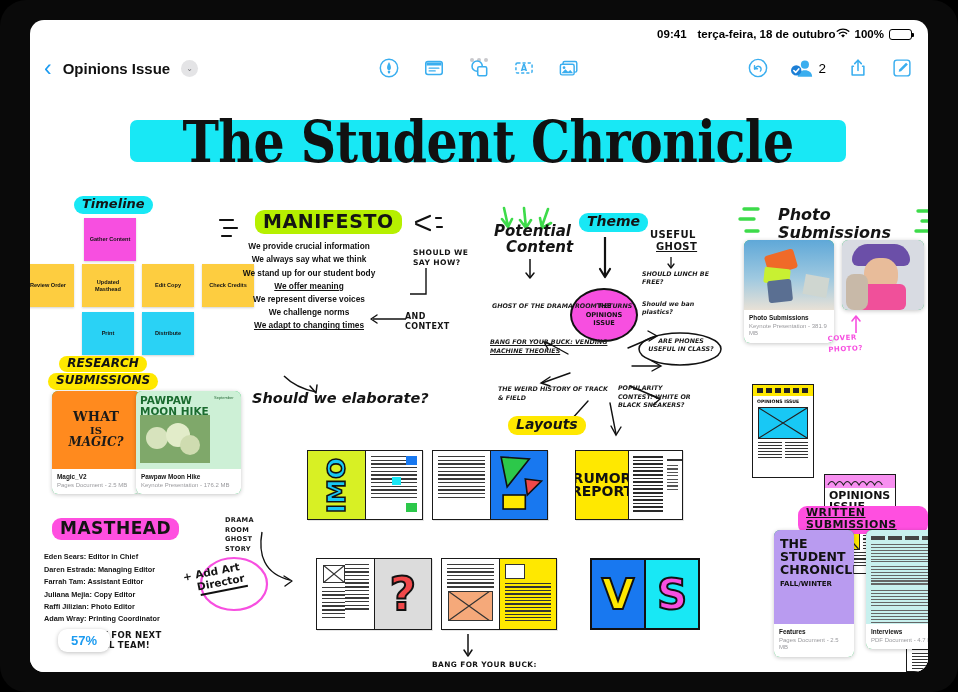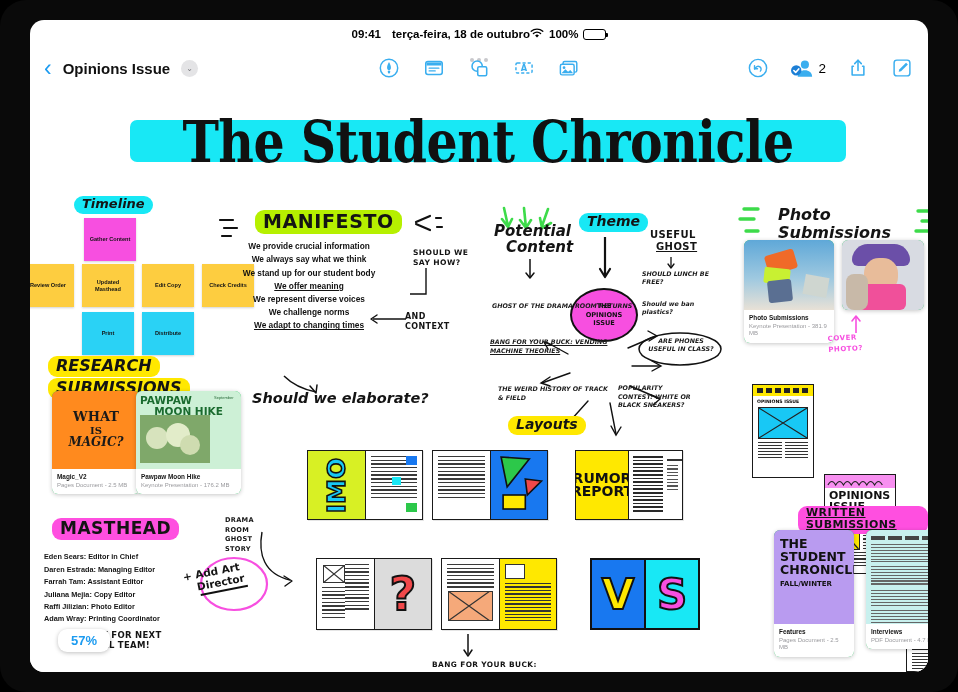--- a/index.html
+++ b/index.html
@@ -16,21 +16,21 @@
   #screen {
     position: absolute;
     left: 30px; top: 20px; right: 30px; bottom: 20px;
     background: #ffffff;
     border-radius: 14px;
     overflow: hidden;
   }
   
   #statusbar {
     position: absolute; left: 0; top: 0; width: 100%; height: 28px;
-    display: flex; align-items: center; justify-content: center;
+    display: flex; align-items: center; justify-content: flex-end;
     padding: 0 16px;
     font-size: 11.5px; font-weight: bold; color: #000;
   }
   #status-left { display: flex; gap: 11px; align-items: center; }
   #status-right { display: flex; gap: 5px; align-items: center; }
   .batt-shell {
     width: 23px; height: 11px; border: 1.2px solid #000;
     border-radius: 3px; position: relative; padding: 1px;
   }
   .batt-shell::after {
@@ -280,21 +280,21 @@
       <span class="marker hl-cyan">Timeline</span>
     </div>
     <div class="abs sticky s-pink" style="left:54px;top:130px;">Gather Content</div>
     <div class="abs sticky s-yellow" style="left:-8px;top:176px;">Review Order</div>
     <div class="abs sticky s-yellow" style="left:52px;top:176px;">Updated Masthead</div>
     <div class="abs sticky s-yellow" style="left:112px;top:176px;">Edit Copy</div>
     <div class="abs sticky s-yellow" style="left:172px;top:176px;">Check Credits</div>
     <div class="abs sticky s-cyan" style="left:52px;top:224px;">Print</div>
     <div class="abs sticky s-cyan" style="left:112px;top:224px;">Distribute</div>
 
-    <div class="abs hand hand-i" style="left:18px;top:268px;font-size:16px;">
+    <div class="abs hand hand-i" style="left:18px;top:268px;font-size:12px;text-align:center;">
       <div><span class="marker hl-yellow">RESEARCH</span></div>
       <div style="margin-top:1px;"><span class="marker hl-yellow">SUBMISSIONS</span></div>
     </div>
 
     <div class="abs card" style="left:10px;top:303px;width:88px;">
       <div class="card-thumb" style="height:78px;background:#ff8a1e;position:relative;">
         <div style="position:absolute;inset:0;display:flex;flex-direction:column;align-items:center;justify-content:center;font-family:'DejaVu Serif',serif;font-weight:bold;color:#1a1a1a;line-height:1.15;">
           <span style="font-size:13px;">WHAT</span>
           <span style="font-size:10px;">IS</span>
           <span style="font-size:12px;font-style:italic;">MAGIC?</span>
@@ -303,21 +303,21 @@
       <div class="card-meta">
         <div class="card-title">Magic_V2</div>
         <div class="card-sub">Pages Document - 2.5 MB</div>
       </div>
     </div>
 
     <div class="abs card" style="left:94px;top:303px;width:105px;">
       <div class="card-thumb" style="height:78px;background:#cdf0d6;position:relative;">
         <div style="position:absolute;left:4px;top:4px;right:4px;">
           <div style="font-family:'DejaVu Sans',sans-serif;font-weight:bold;font-size:10.5px;color:#1a6b2f;line-height:1.02;">PAWPAW</div>
-          <div style="font-family:'DejaVu Sans',sans-serif;font-weight:bold;font-size:10.5px;color:#1a6b2f;line-height:1.02;text-align:center;">MOON HIKE</div>
+          <div style="font-family:'DejaVu Sans',sans-serif;font-weight:bold;font-size:10.5px;color:#1a6b2f;line-height:1.02;">MOON HIKE</div>
         </div>
         <div style="position:absolute;left:4px;top:24px;width:70px;height:48px;background:#7fa86a;"></div>
         <div style="position:absolute;left:10px;top:36px;width:22px;height:22px;border-radius:50%;background:#d7e3bd;"></div>
         <div style="position:absolute;left:30px;top:32px;width:24px;height:24px;border-radius:50%;background:#e2ecc9;"></div>
         <div style="position:absolute;left:44px;top:44px;width:20px;height:20px;border-radius:50%;background:#cfdcb0;"></div>
         <div style="position:absolute;right:3px;top:4px;width:24px;font-size:4px;color:#2a6b3a;line-height:1.5;">September</div>
       </div>
       <div class="card-meta">
         <div class="card-title">Pawpaw Moon Hike</div>
         <div class="card-sub">Keynote Presentation - 176.2 MB</div>

